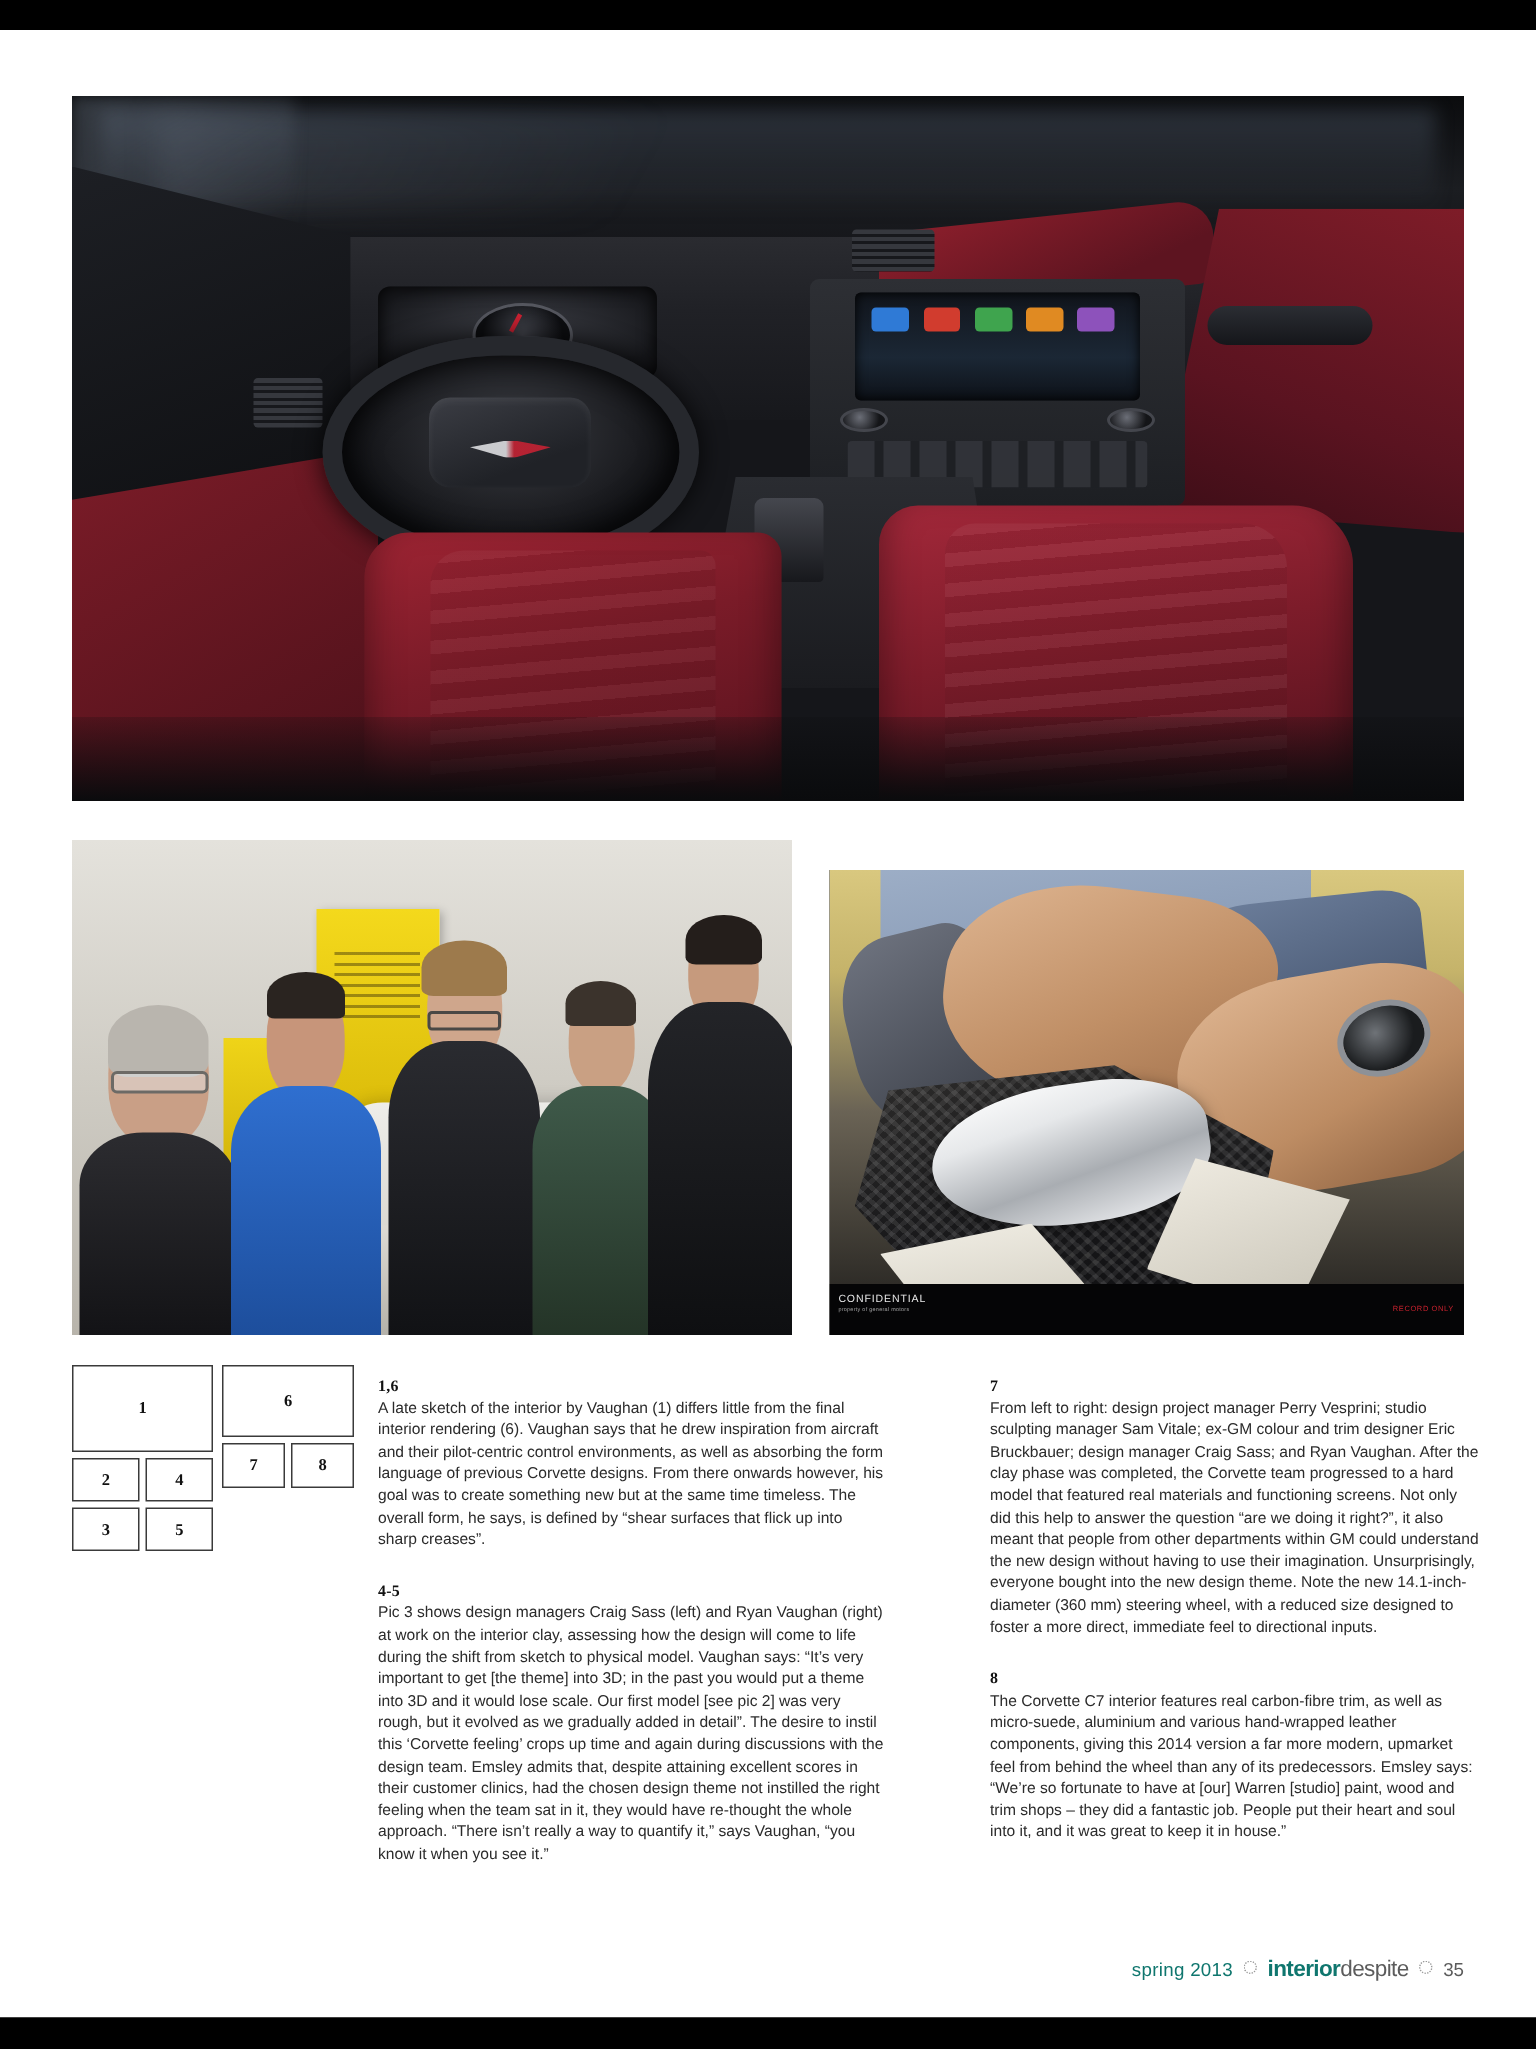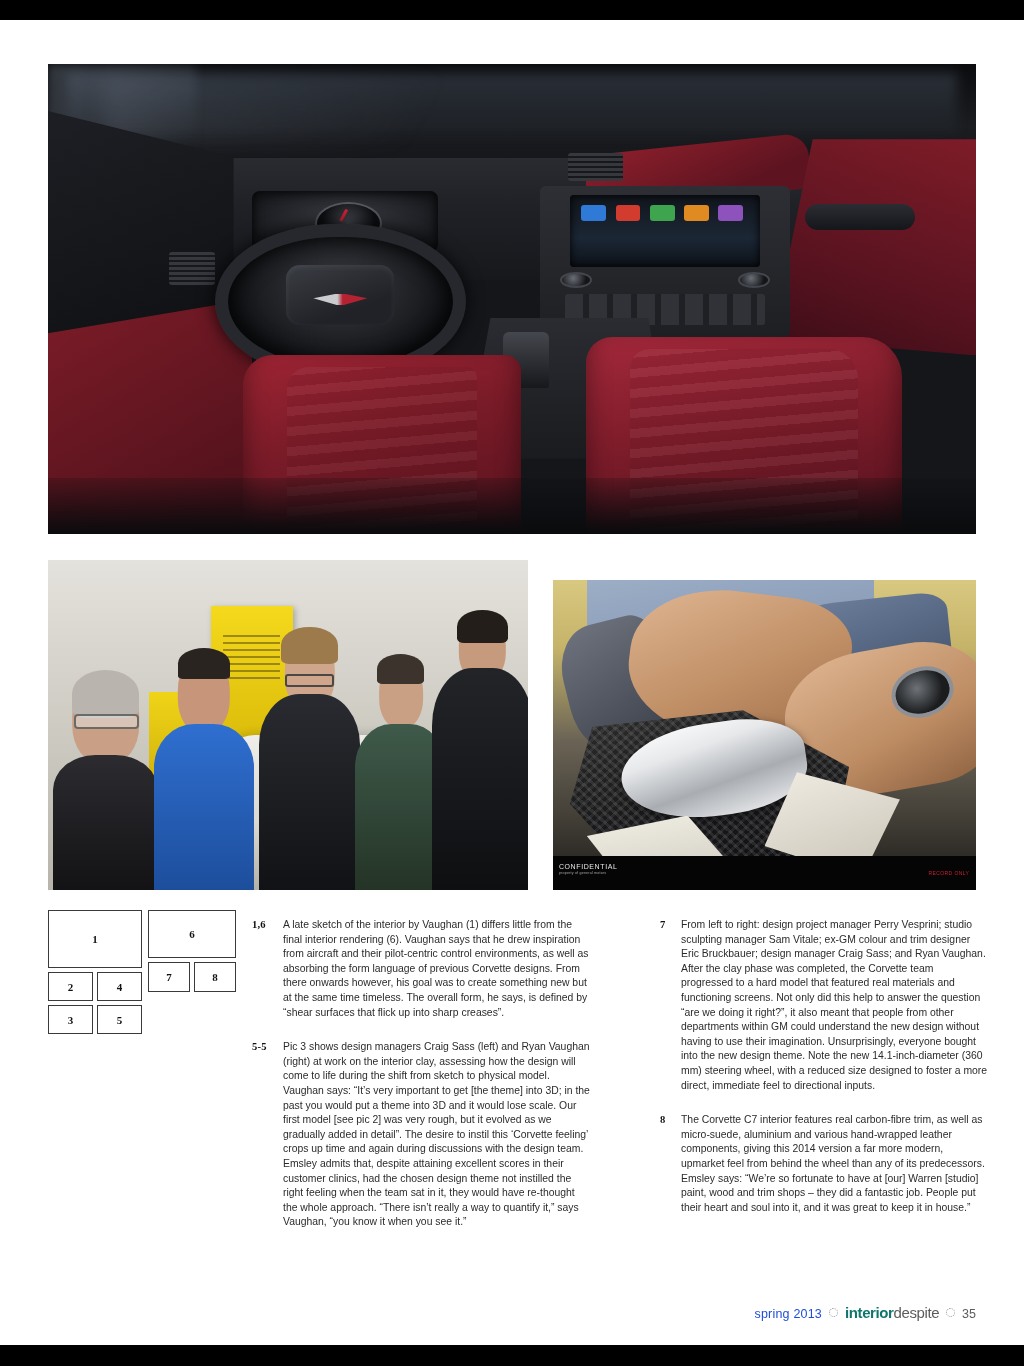--- a/index.html
+++ b/index.html
@@ -465,20 +465,21 @@
     font-size: 10.4px;
     line-height: 14.6px;
     color: #2b2b2b;
   }
   .col-left  { left: 252px; width: 338px; }
   .col-right { left: 660px; width: 328px; }
 
   .cap {
     display: flex;
     margin-bottom: 20px;
+    flex-direction: column;
   }
   .cap-num {
     flex: 0 0 auto;
     font-weight: bold;
     color: #111;
     margin-right: 9px;
     font-size: 10.6px;
     letter-spacing: .2px;
     font-family: "Liberation Serif", serif;
   }
@@ -491,21 +492,21 @@
     position: absolute;
     right: 48px;
     bottom: 24px;
     display: flex;
     align-items: baseline;
     gap: 7px;
     color: #6f6f6f;
     font-size: 12.5px;
     font-family: "Liberation Sans", sans-serif;
   }
-  .footer .issue { color: #1d4ed8; letter-spacing: .2px; }
+  .footer .issue { color: #0f766e; letter-spacing: .2px; }
   .brand { font-size: 15px; letter-spacing: -.4px; }
   .brand b { color: #0f766e; font-weight: bold; }
   .brand span { color: #5c5c5c; font-weight: normal; }
   .dot {
     display: inline-block;
     width: 9px; height: 9px;
     border-radius: 50%;
     border: 1.4px dotted #9a9a9a;
     position: relative;
     top: -1px;
@@ -632,21 +633,21 @@
       <div class="key-box kb7">7</div>
       <div class="key-box kb8">8</div>
     </div>
 
     <div class="col col-left">
       <div class="cap">
         <div class="cap-num">1,6</div>
         <div class="cap-body">A late sketch of the interior by Vaughan (1) differs little from the final interior rendering (6). Vaughan says that he drew inspiration from aircraft and their pilot-centric control environments, as well as absorbing the form language of previous Corvette designs. From there onwards however, his goal was to create something new but at the same time timeless. The overall form, he says, is defined by “shear surfaces that flick up into sharp creases”.</div>
       </div>
       <div class="cap">
-        <div class="cap-num">5-5</div>
+        <div class="cap-num">4-5</div>
         <div class="cap-body">Pic 3 shows design managers Craig Sass (left) and Ryan Vaughan (right) at work on the interior clay, assessing how the design will come to life during the shift from sketch to physical model. Vaughan says: “It’s very important to get [the theme] into 3D; in the past you would put a theme into 3D and it would lose scale. Our first model [see pic 2] was very rough, but it evolved as we gradually added in detail”. The desire to instil this ‘Corvette feeling’ crops up time and again during discussions with the design team. Emsley admits that, despite attaining excellent scores in their customer clinics, had the chosen design theme not instilled the right feeling when the team sat in it, they would have re-thought the whole approach. “There isn’t really a way to quantify it,” says Vaughan, “you know it when you see it.”</div>
       </div>
     </div>
 
     <div class="col col-right">
       <div class="cap">
         <div class="cap-num">7</div>
         <div class="cap-body">From left to right: design project manager Perry Vesprini; studio sculpting manager Sam Vitale; ex-GM colour and trim designer Eric Bruckbauer; design manager Craig Sass; and Ryan Vaughan. After the clay phase was completed, the Corvette team progressed to a hard model that featured real materials and functioning screens. Not only did this help to answer the question “are we doing it right?”, it also meant that people from other departments within GM could understand the new design without having to use their imagination. Unsurprisingly, everyone bought into the new design theme. Note the new 14.1-inch-diameter (360 mm) steering wheel, with a reduced size designed to foster a more direct, immediate feel to directional inputs.</div>
       </div>
       <div class="cap">

